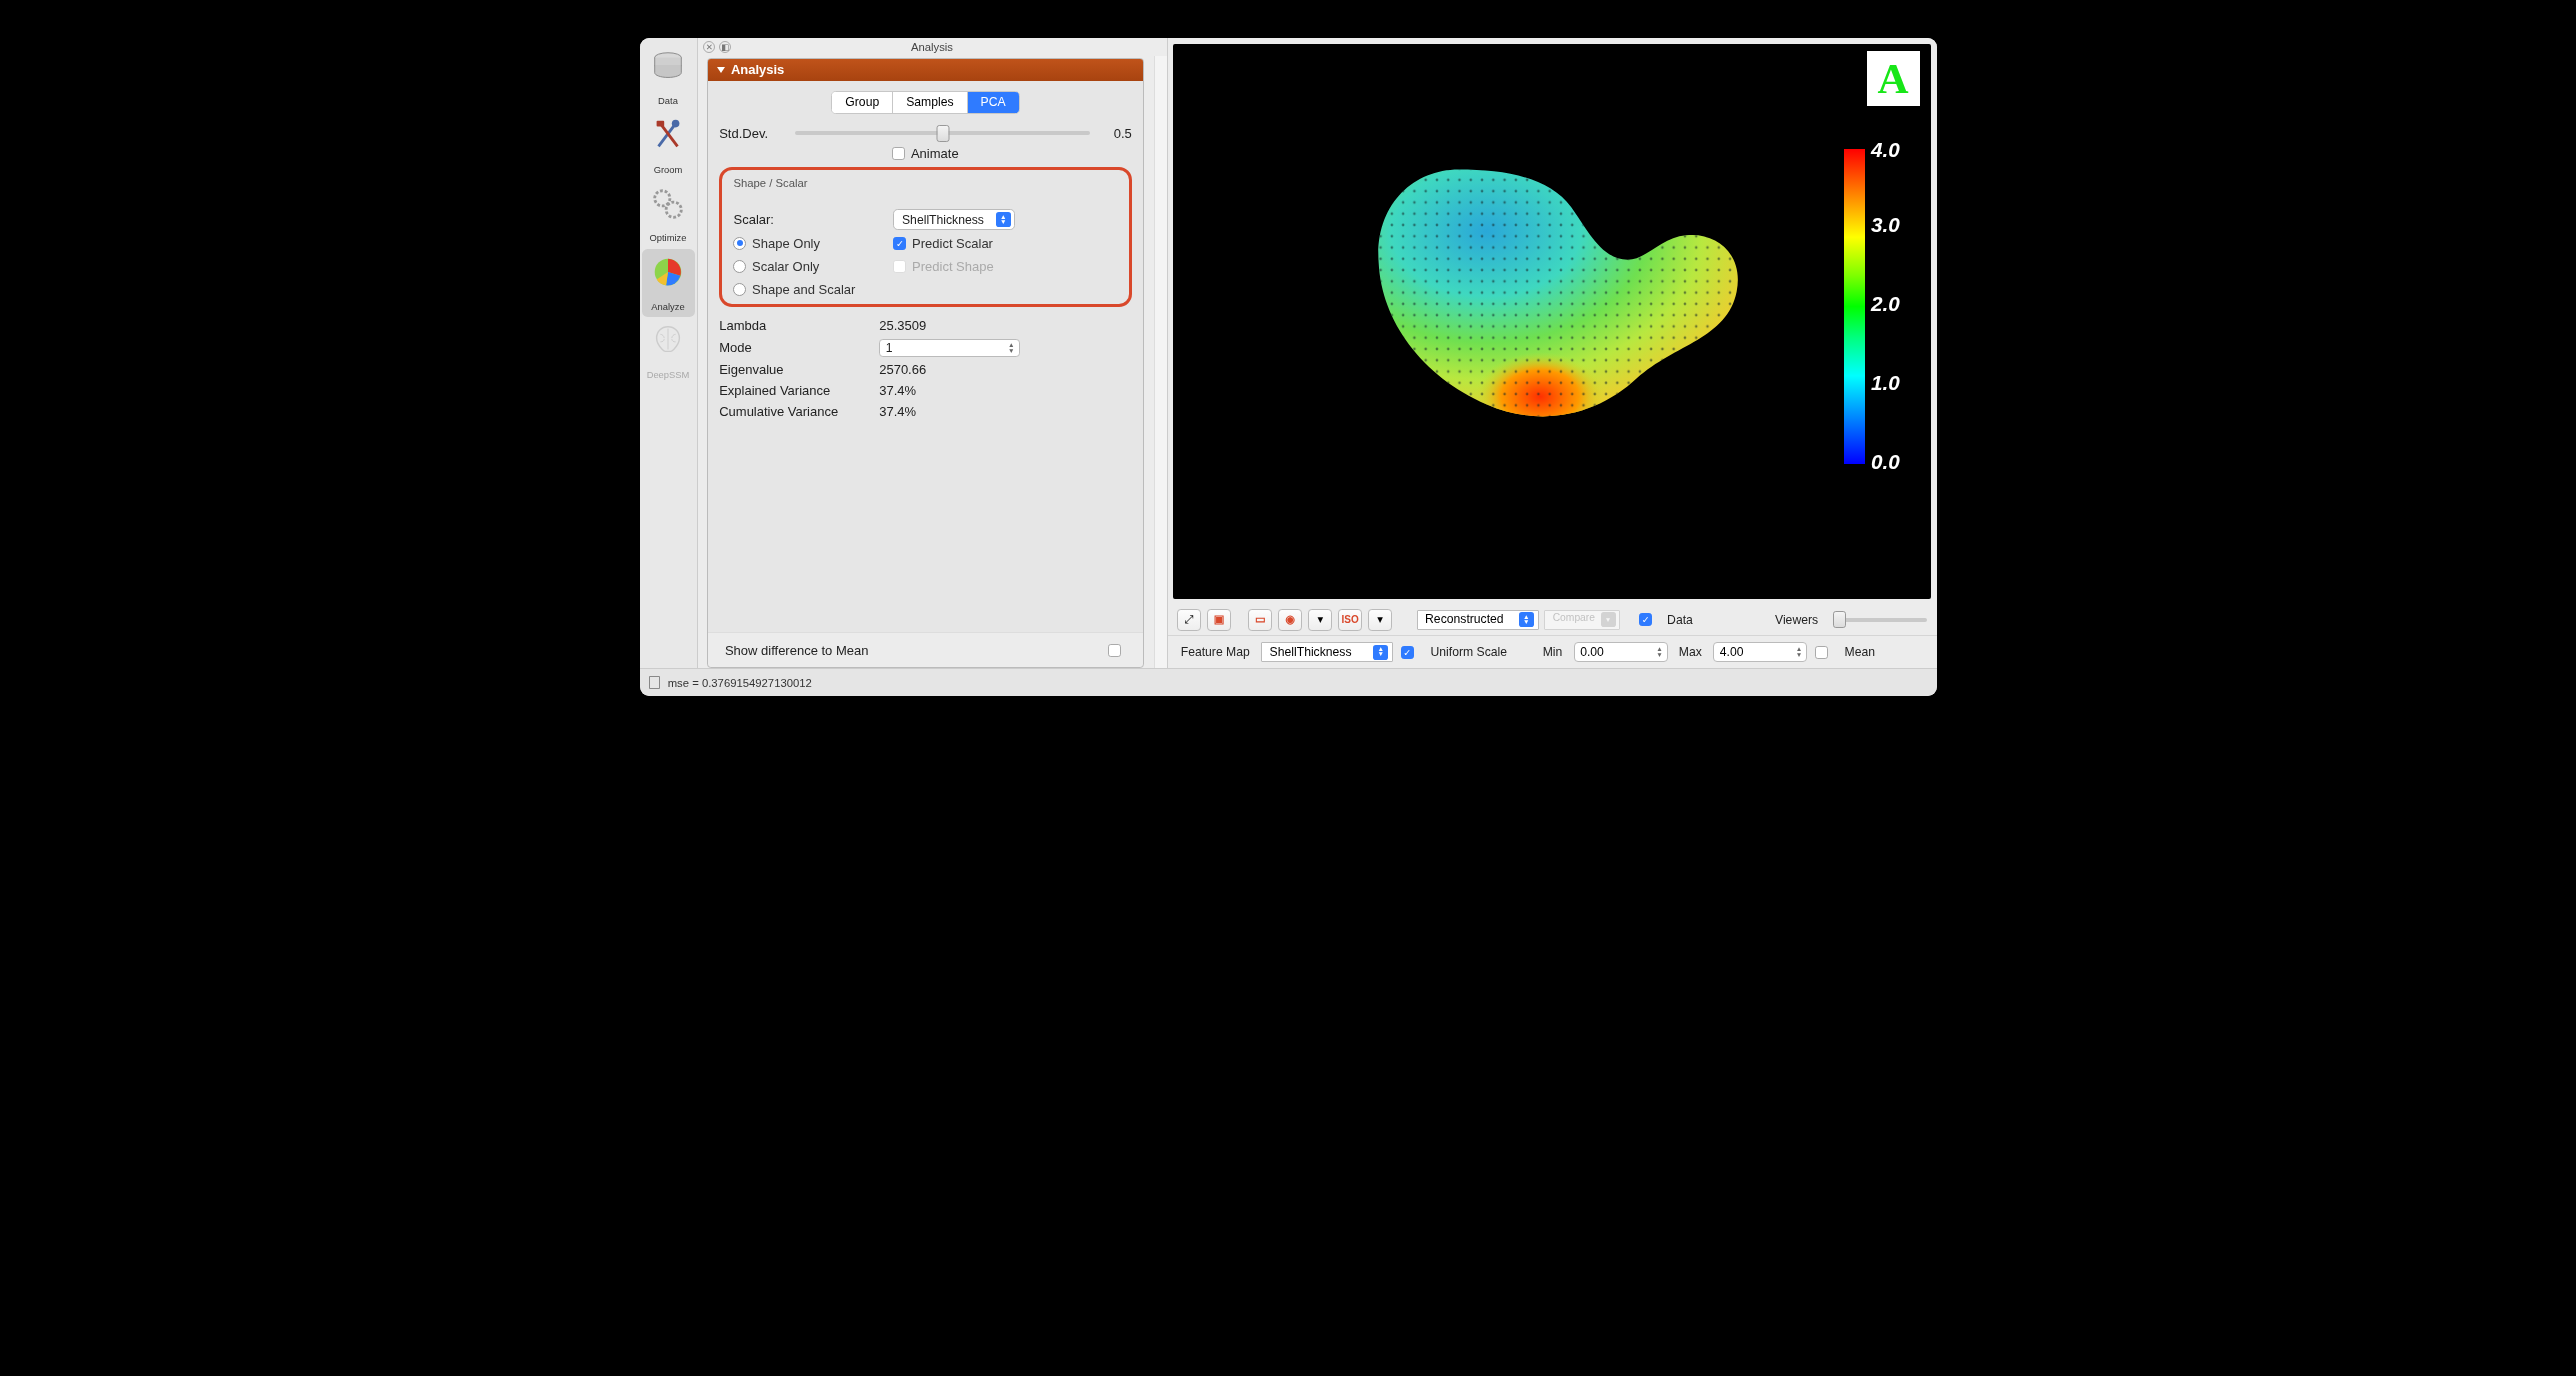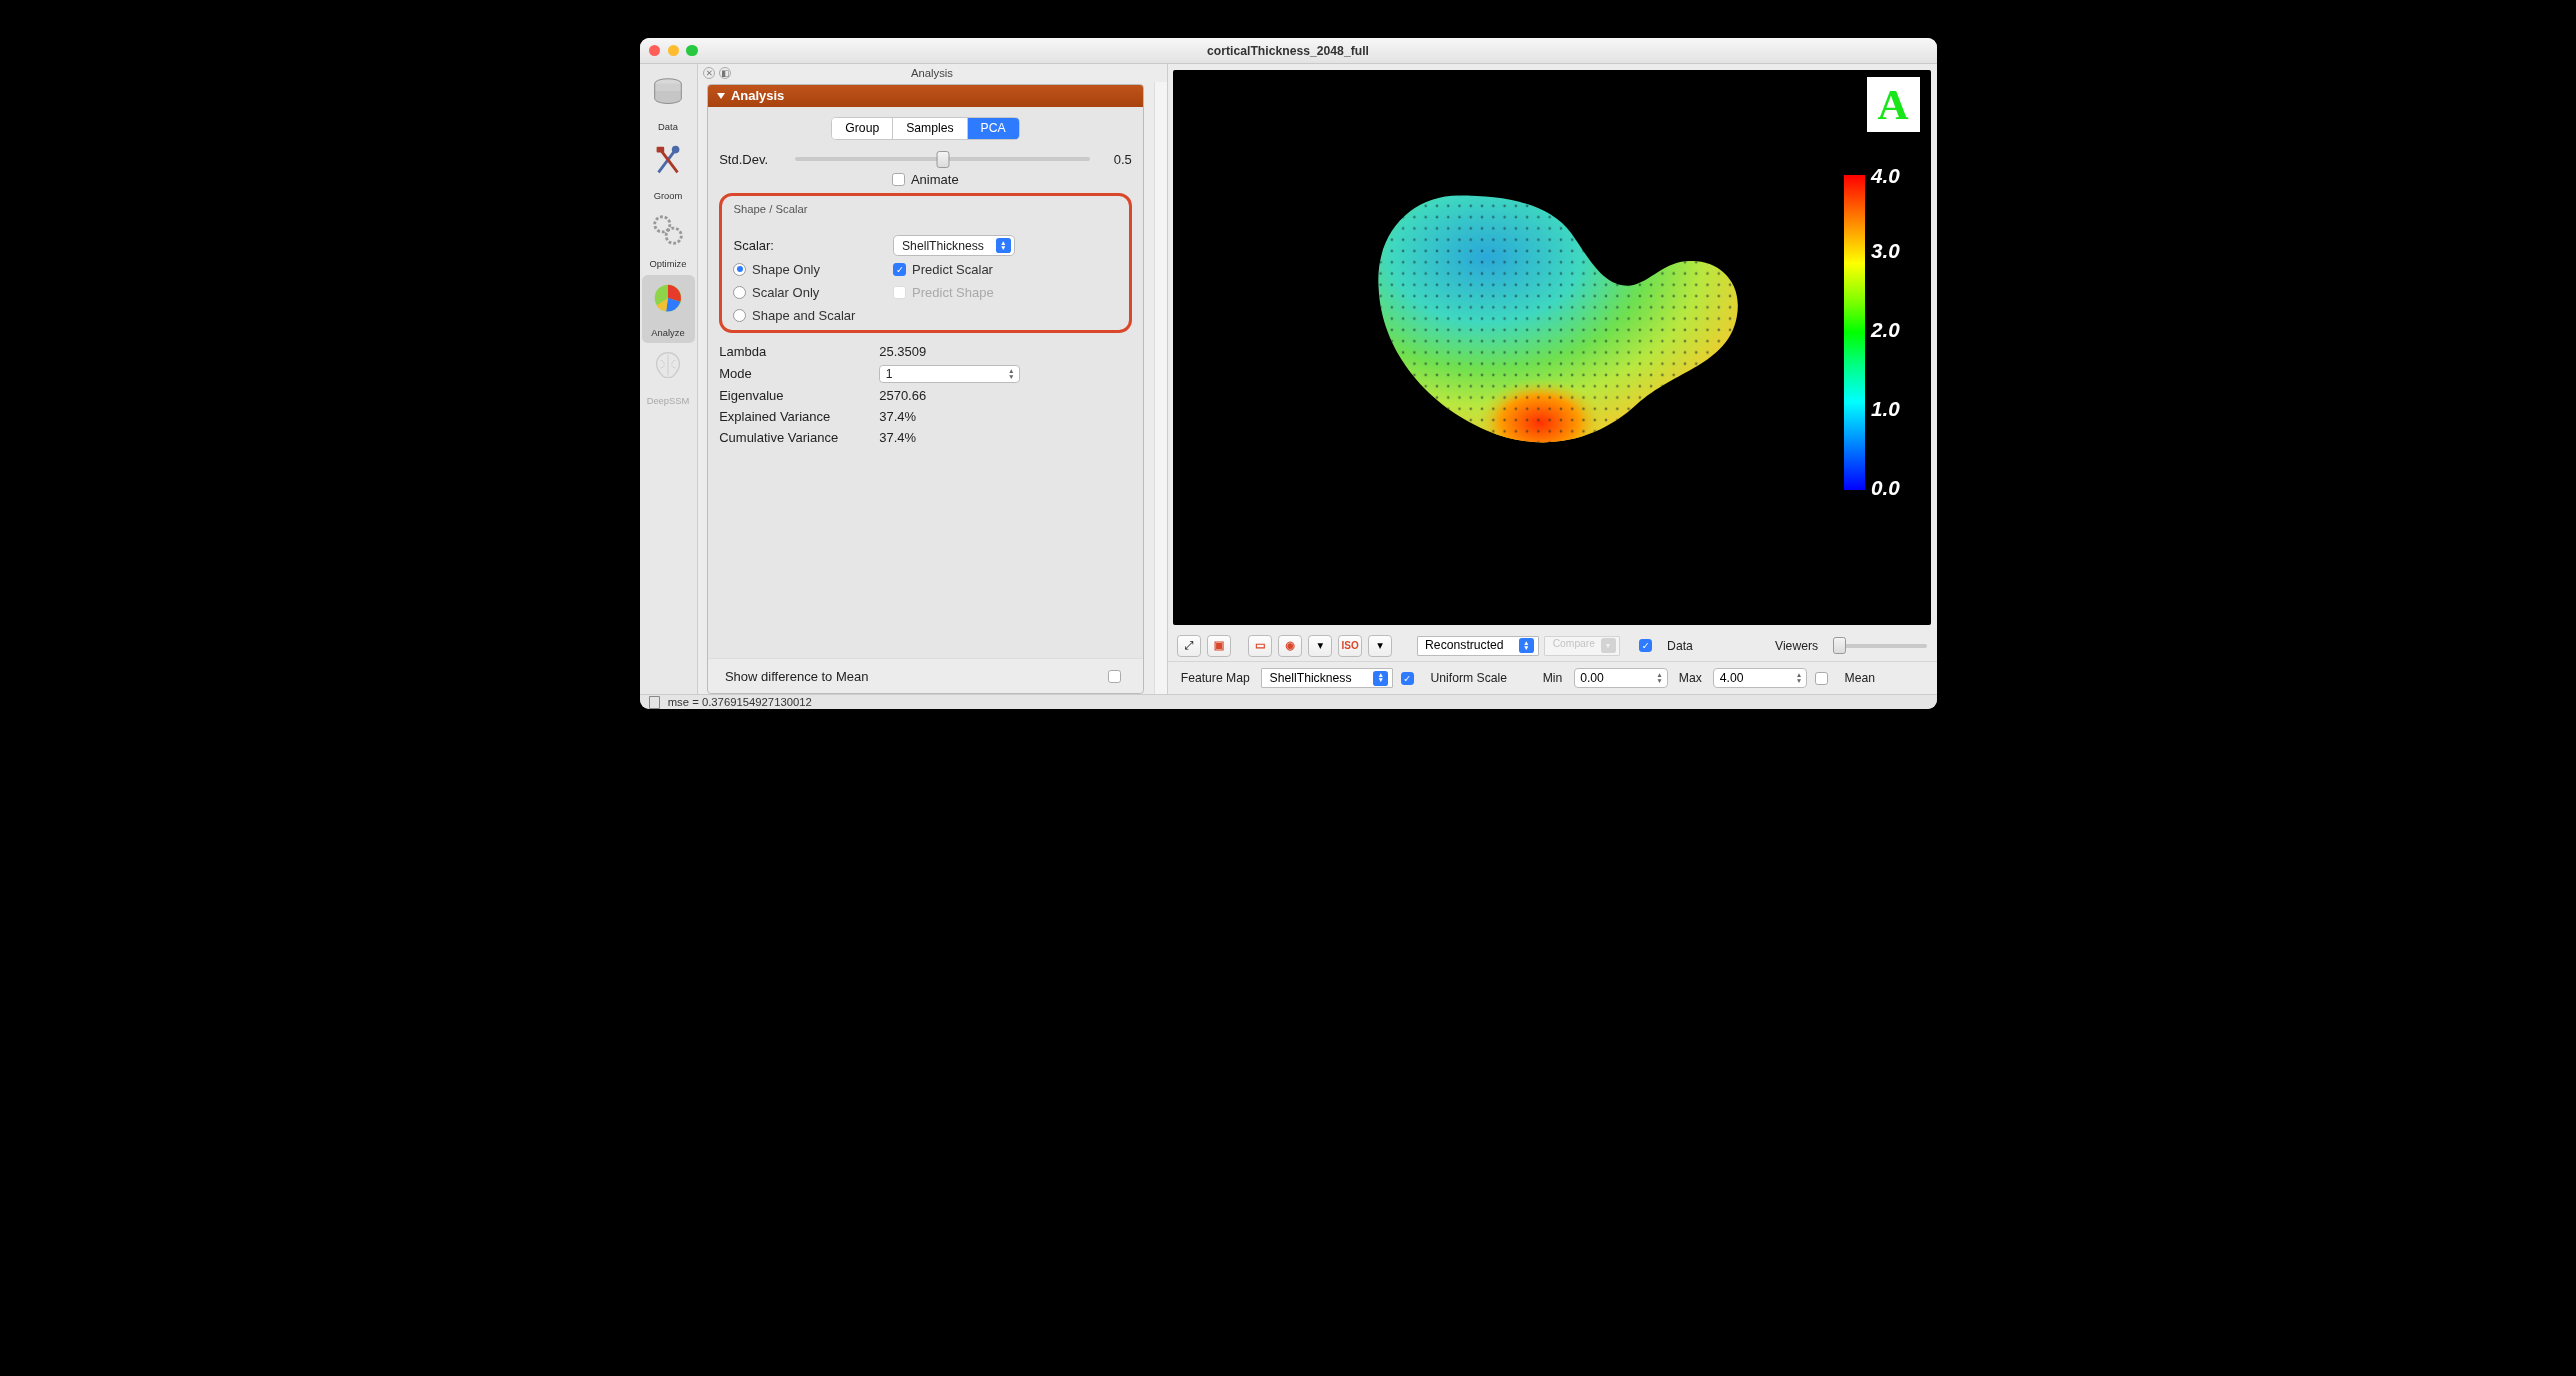--- a/index.html
+++ b/index.html
@@ -64,38 +64,30 @@
 .tbtn.o{color:#d9482b;font-weight:700}
 .combo{display:inline-flex;align-items:flex-start;background:#fff;border:0.9px solid #bbb;border-radius:1px;padding:1.9px 3.8px 1.9px 7.5px;font-size:12.2px;justify-content:space-between}
 .combo .arr{background:#2f7bff;color:#fff;width:15px;height:15px;border-radius:2.8px;display:flex;flex-direction:column;align-items:center;justify-content:center;font-size:6.6px;line-height:4.7px;margin-left:5.6px}
 .combo.dis{opacity:.5}
 .tlabel{font-size:12.2px;color:#222;margin:0 3.8px}
 .viewers-slider{width:94px;height:3.8px;background:#c9c9c9;border-radius:1.9px;position:relative;margin-left:5.6px}
 .viewers-slider .th{position:absolute;top:-6.6px;left:0;width:13px;height:17px;background:linear-gradient(#f4f4f4,#dcdcdc);border:0.9px solid #999;border-radius:2.8px}
 .featurebar{display:flex;align-items:center;gap:7.5px;padding:5.6px 9.4px;border-top:0.9px solid #d5d5d5}
 .numinput{background:#fff;border:0.9px solid #bbb;border-radius:4px;padding:1.9px 3.8px 1.9px 5.6px;font-size:12.2px;display:inline-flex;align-items:center;min-width:94px;justify-content:space-between}
 .numinput .arrs{display:flex;flex-direction:column;font-size:6.6px;line-height:5.6px;color:#666}
-.statusbar{height:15px;background:#e5e5e5;border-top:0.9px solid #ccc;display:flex;align-items:center;padding:0 9.4px;font-size:11.3px;color:#333;gap:7.5px}
+.statusbar{height:28px;background:#e5e5e5;border-top:0.9px solid #ccc;display:flex;align-items:center;padding:0 9.4px;font-size:11.3px;color:#333;gap:7.5px}
 .doc-icon{width:11.3px;height:13px;border:0.9px solid #888;border-radius:0.9px;position:relative}
 .scrollbar{width:13px;background:#f4f4f4;border-left:0.9px solid #ddd}
 .analysis-wrap{display:flex;flex:1;overflow:hidden}
 </style>
 </head>
 <body>
 
 <div class="window">
 
-  <div class="titlebar">
-    <div class="traffic">
-      <div class="dot r"></div>
-      <div class="dot y"></div>
-      <div class="dot g"></div>
-    </div>
-    <div class="title">corticalThickness_2048_full</div>
-  </div>
 
   <div class="body">
 
     <div class="sidebar">
       <div class="sb-item">
         <div class="sb-icon">
           <svg width="38" height="38" viewBox="0 0 40 40">
               <ellipse cx="20" cy="10" rx="14" ry="5" fill="#d8d8d8" stroke="#888"></ellipse>
               <path d="M6 10v8c0 2.7 6.3 5 14 5s14-2.3 14-5v-8" fill="#cfcfcf" stroke="#888"></path>
               <path d="M6 18v8c0 2.7 6.3 5 14 5s14-2.3 14-5v-8" fill="#c6c6c6" stroke="#888"></path>

